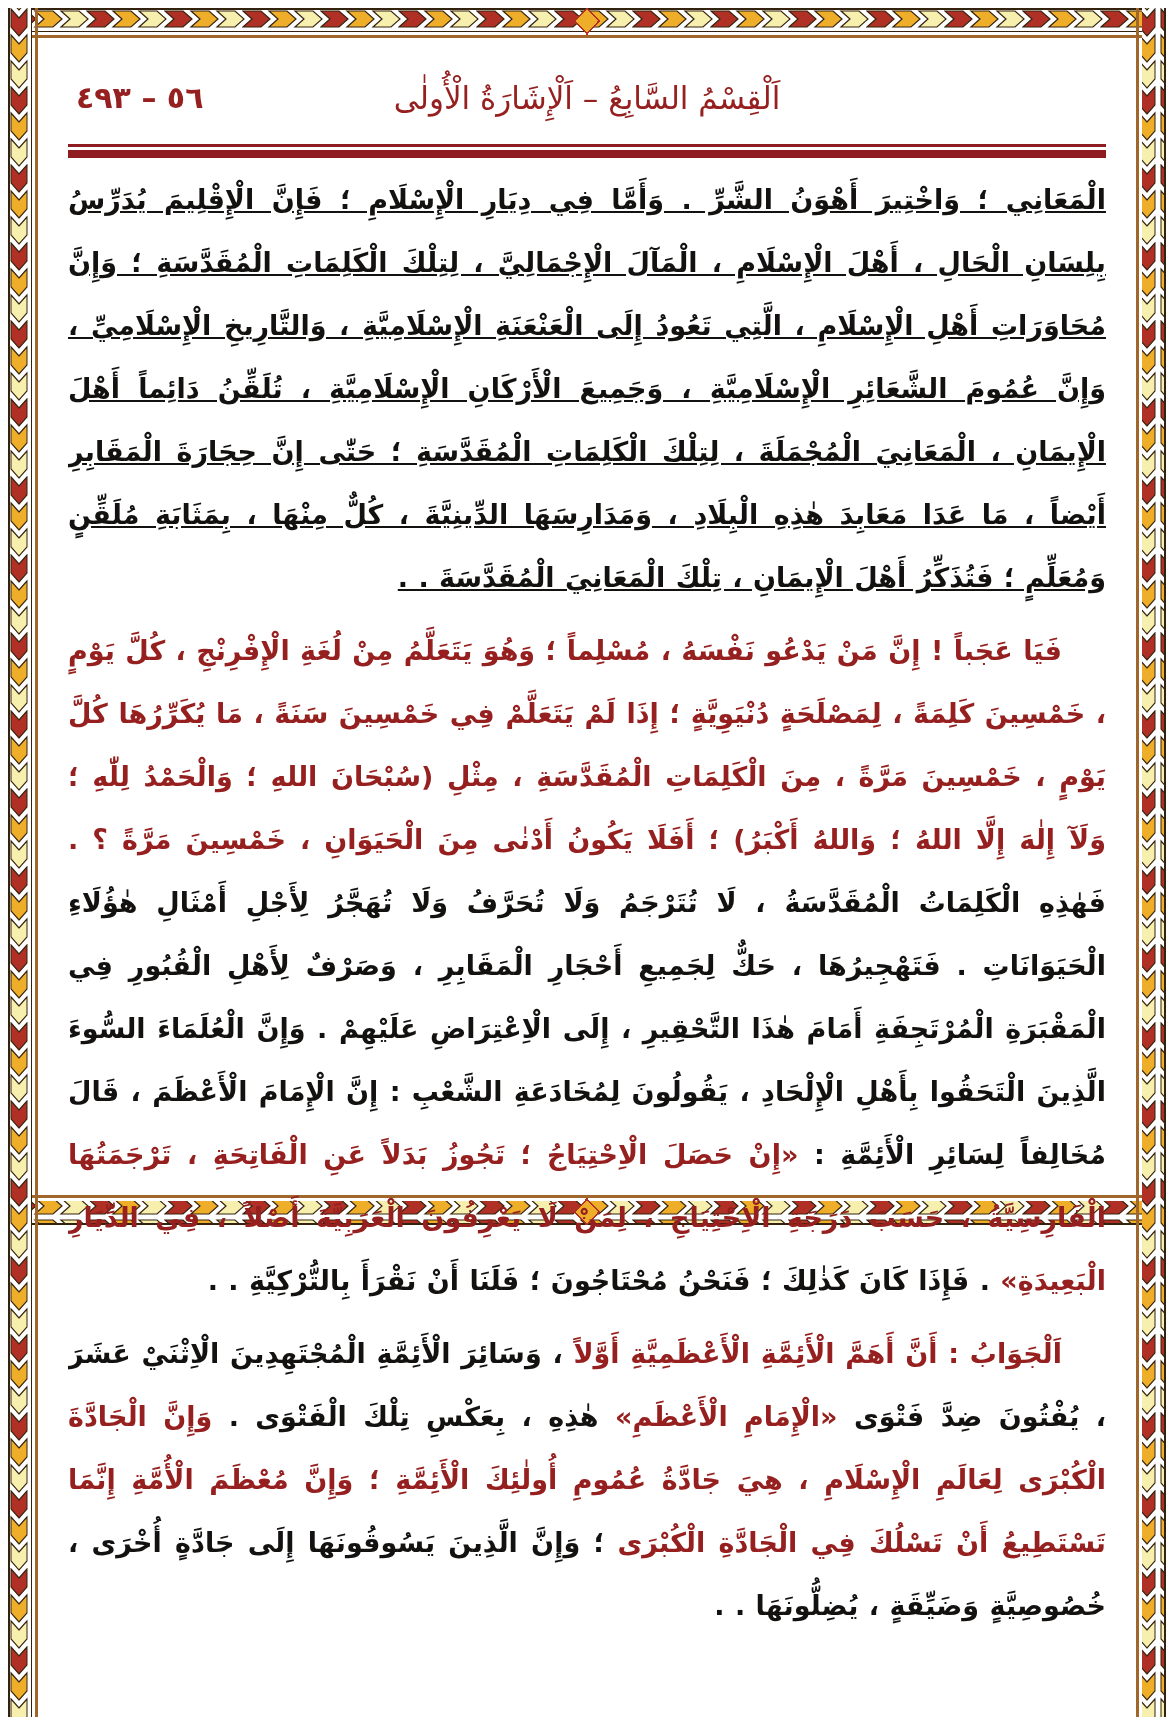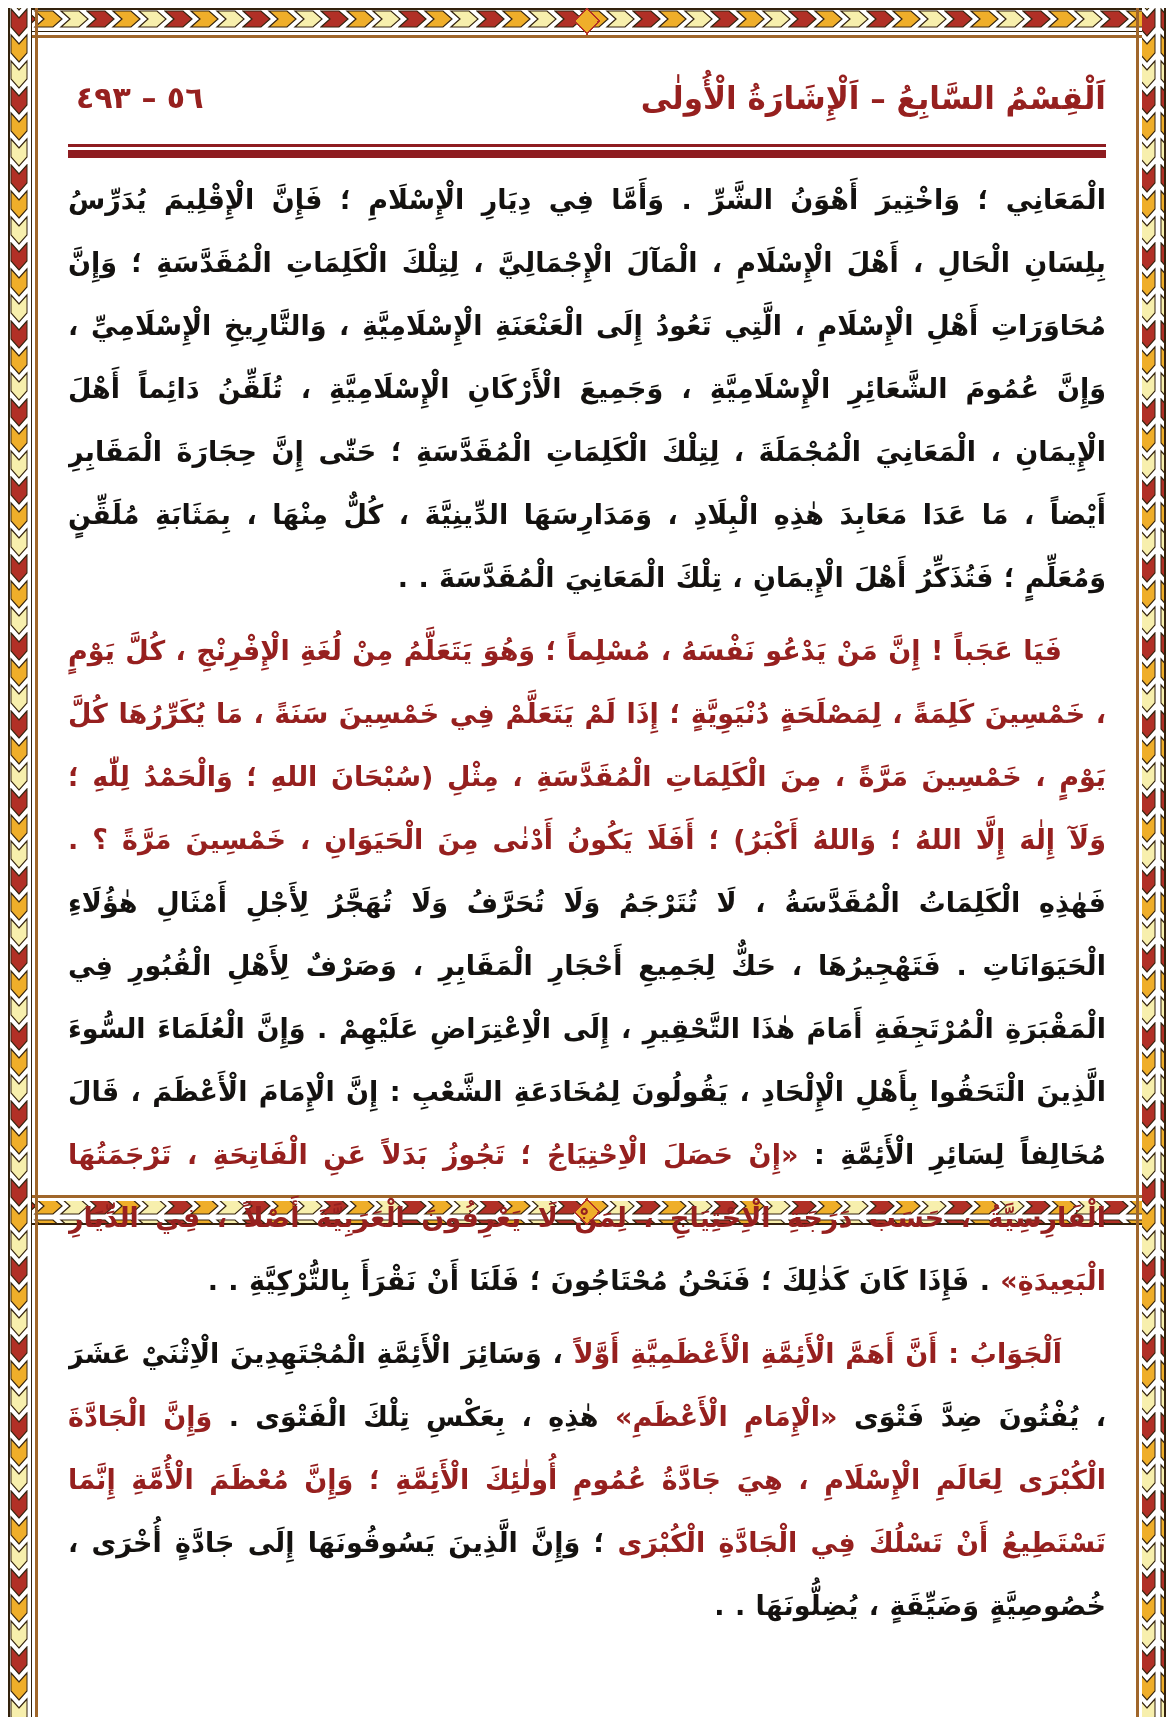--- a/index.html
+++ b/index.html
@@ -39,22 +39,22 @@
 
   
   .content{
     position:absolute;inset:38px;
     padding:30px 30px 0 30px;
     direction:rtl;
     color:var(--text-black);
   }
   .header{position:relative;height:66px;}
   .title{
-    margin:0;
-    font-size:31px;font-weight:bold;
+    margin:0;text-align:center;
+    font-size:31px;font-weight:normal;
     color:var(--text-red);
     line-height:60px;
   }
   .page-number{
     position:absolute;left:8px;top:0;
     font-size:30px;font-weight:bold;
     color:var(--text-red);
     line-height:60px;
     direction:rtl;
   }
@@ -68,21 +68,21 @@
     height:1476px;
     overflow:hidden;
     font-size:27px;
     font-weight:bold;
     line-height:63px;
     text-align:justify;
     text-justify:inter-word;
     word-spacing:1px;
   }
   .para{margin:10px 0 0 0;}
-  .para:first-child{margin-top:0;}
+  .para:first-child{margin-top:0;text-decoration:underline;}
   .para.indent{text-indent:44px;}
   .seg-black{color:var(--text-black);}
   .seg-red{color:var(--text-red);margin-top:28px;}
 </style>
 </head>
 <body>
 
 <div class="page">
 
   <svg width="0" height="0" style="position:absolute" aria-hidden="true">

